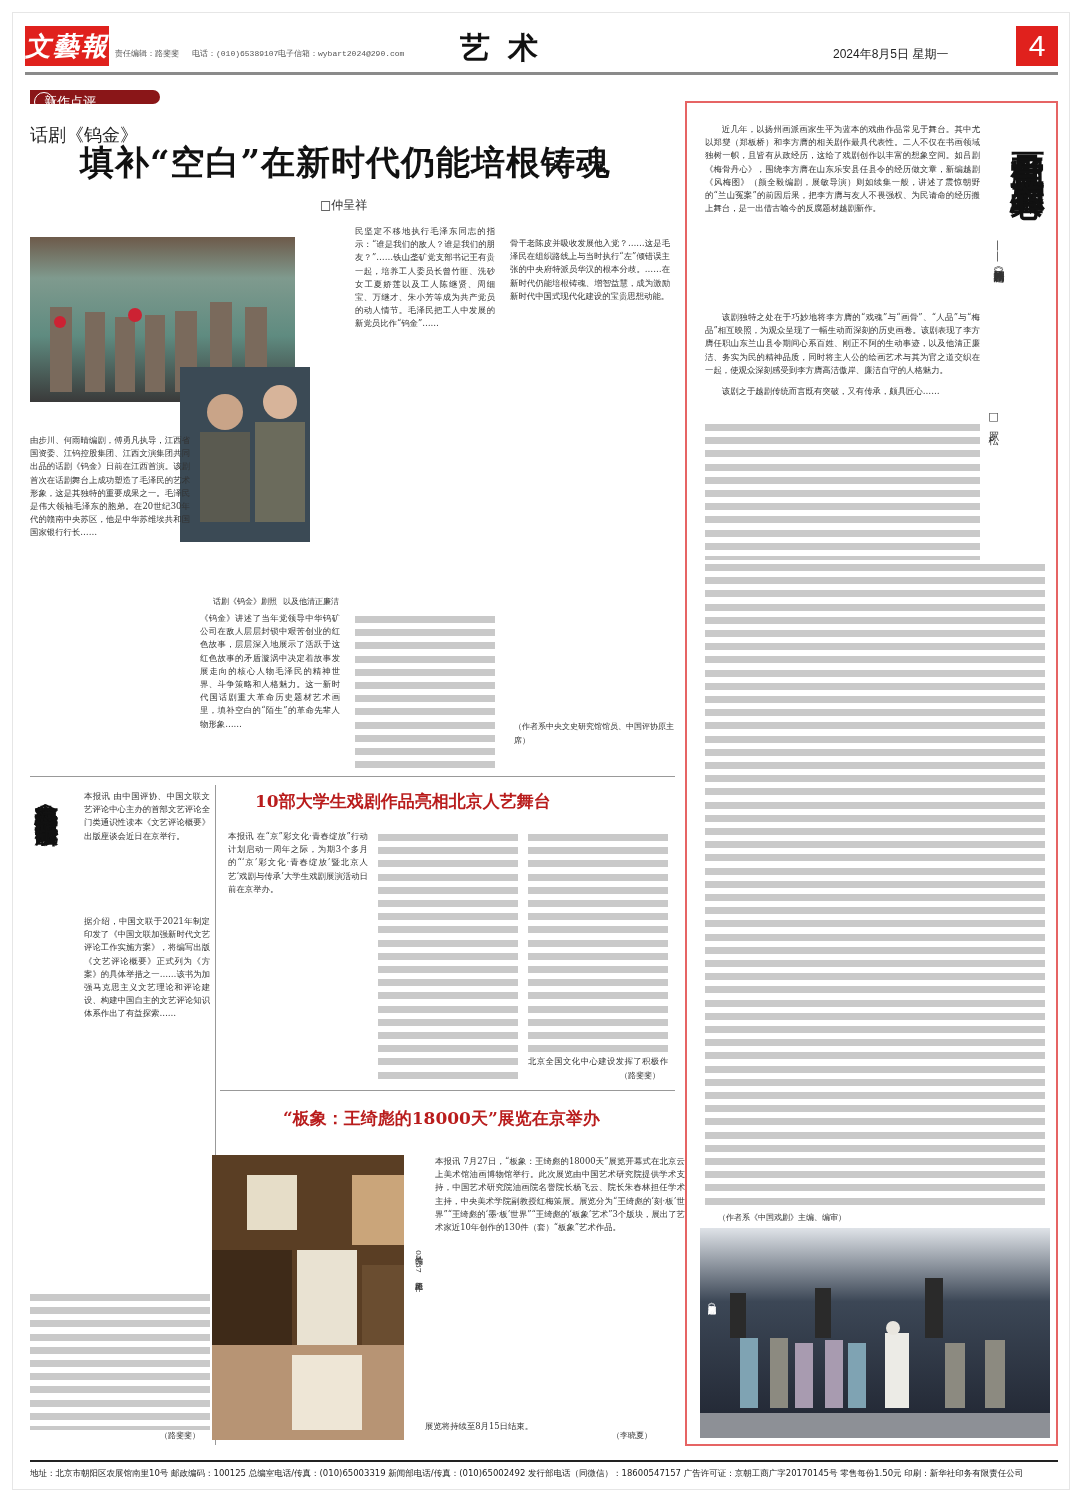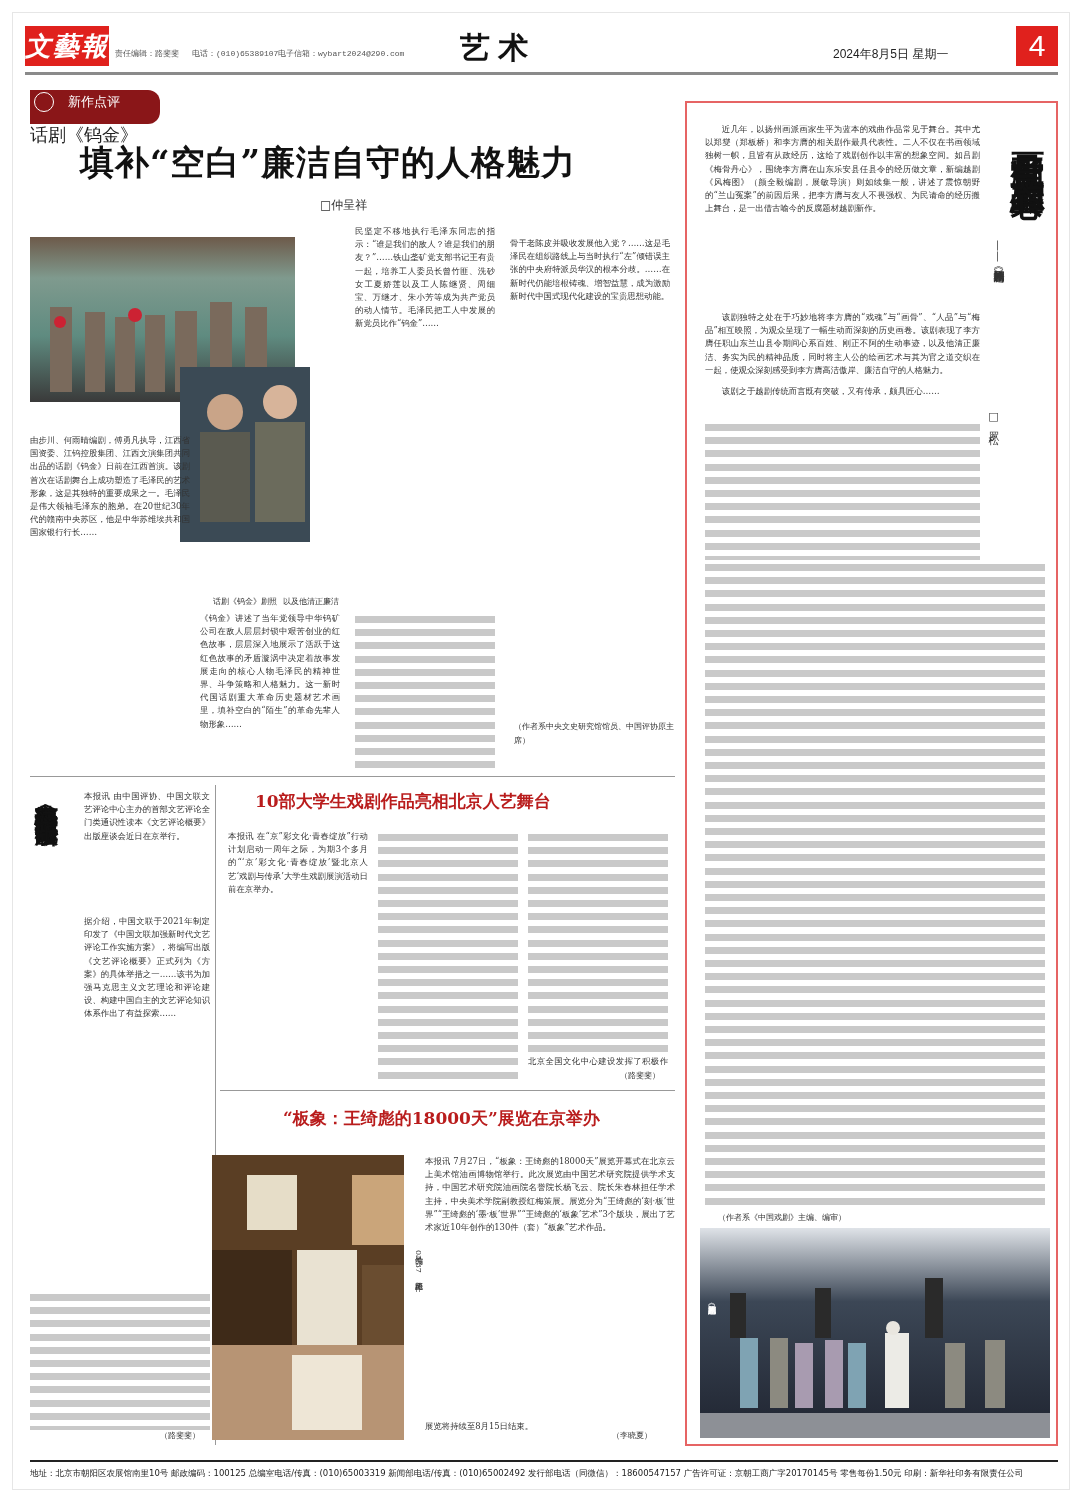--- a/index.html
+++ b/index.html
@@ -2,25 +2,25 @@
 <html><head>
 <meta charset="utf-8">
 <style>
 *{box-sizing:border-box;margin:0;padding:0}
 html,body{width:1080px;height:1500px;background:#fff;overflow:hidden}
 body{position:relative;font-family:"DejaVu Serif",serif;color:#222}
 .page{position:absolute;left:12px;top:12px;width:1058px;height:1478px;border:1px solid #e6e6e6;background:#fff}
 .abs{position:absolute}
 .logo{left:25px;top:26px;width:84px;height:40px;background:#e0211d;color:#fff;font-size:26px;font-weight:bold;text-align:center;line-height:40px;letter-spacing:2px;font-family:"DejaVu Serif",serif;font-style:italic}
 .meta{top:48px;font-size:8px;color:#555;font-family:Liberation Mono, monospace}
-.section-title{top:28px;font-size:30px;font-weight:bold;font-family:Liberation Sans, sans-serif;color:#111}
+.section-title{top:28px;font-size:30px;font-weight:bold;font-family:Liberation Mono, monospace;color:#111}
 .date{left:833px;top:46px;font-size:12px;font-family:"Liberation Sans",sans-serif;color:#222}
 .pageno{left:1016px;top:26px;width:42px;height:40px;background:#e0211d;color:#fff;font-size:30px;text-align:center;line-height:40px;font-family:"Liberation Sans",sans-serif}
 .topline{left:25px;top:72px;width:1033px;height:3px;background:#8a8a8a}
-.tag{left:30px;top:90px;width:130px;height:34px;background:#8a1618;border-radius:0 12px 12px 0;color:#fff;font-size:13px;line-height:24px;padding-left:38px;font-family:"DejaVu Sans",sans-serif}
+.tag{left:30px;top:90px;width:130px;height:14px;background:#8a1618;border-radius:0 12px 12px 0;color:#fff;font-size:13px;line-height:24px;padding-left:14px;font-family:"DejaVu Sans",sans-serif}
 .tag-icon{left:34px;top:92px;width:20px;height:20px;border:1.5px solid #fff;border-radius:50%}
 .kicker{left:30px;top:123px;font-size:18px;color:#222}
 .headline{left:80px;top:140px;font-size:34px;font-weight:bold;letter-spacing:1px;color:#111}
 .byline{left:320px;top:197px;font-size:12px;color:#333}
 .col{font-size:8.4px;line-height:13.2px;color:#333;text-align:justify;overflow:hidden}
 .photo{overflow:hidden}
 .caption{font-size:8px;color:#333}
 .divider{background:#999}
 .red-box{left:685px;top:101px;width:373px;height:1345px;border:2px solid #e66464}
 .vtitle{writing-mode:vertical-rl;font-weight:bold;color:#111}
@@ -40,21 +40,21 @@
 <div class="abs meta" style="left:192px">电话：(010)65389107</div>
 <div class="abs meta" style="left:278px">电子信箱：wybart2024@290.com</div>
 <div class="abs section-title" style="left:460px">艺 术</div>
 <div class="abs date">2024年8月5日  星期一</div>
 <div class="abs pageno">4</div>
 <div class="abs topline"></div>
 
 <div class="abs tag">新作点评</div>
 <div class="abs tag-icon"></div>
 <div class="abs kicker">话剧《钨金》</div>
-<div class="abs headline">填补“空白”廉洁自守的人格魅力</div>
+<div class="abs headline">填补“空白”在新时代仍能培根铸魂</div>
 <div class="abs byline">□仲呈祥</div>
 
 <div class="abs photo" style="left:30px;top:237px;width:330px;height:355px">
   <svg width="330" height="355" viewBox="0 0 330 355">
     <defs>
       <linearGradient id="sky" x1="0" y1="0" x2="0" y2="1">
         <stop offset="0" stop-color="#6d5a4a"></stop>
         <stop offset="0.25" stop-color="#7f9a8e"></stop>
         <stop offset="0.6" stop-color="#5f8b80"></stop>
         <stop offset="1" stop-color="#3a3a3a"></stop>
@@ -124,21 +124,21 @@
     <rect x="35" y="20" width="50" height="55" fill="#e6ddc8"></rect>
     <rect x="140" y="20" width="52" height="70" fill="#caa57a"></rect>
     <rect x="85" y="95" width="60" height="110" fill="#e9e2d2"></rect>
     <rect x="0" y="190" width="192" height="95" fill="#b79474"></rect>
     <rect x="80" y="200" width="70" height="75" fill="#eee6d6"></rect>
     <rect x="0" y="95" width="80" height="95" fill="#3e2a18"></rect>
     <rect x="150" y="110" width="42" height="80" fill="#6a4d30"></rect>
   </svg>
 </div>
 <div class="abs vsub" style="left:412px;top:1250px;font-size:8px">编号03.37  王绮彪 作</div>
-<div class="abs col" style="left:425px;top:1155px;width:250px;height:280px"><span>本报讯  7月27日，“板象：王绮彪的18000天”展览开幕式在北京云上美术馆油画博物馆举行。此次展览由中国艺术研究院提供学术支持，中国艺术研究院油画院名誉院长杨飞云、院长朱春林担任学术主持，中央美术学院副教授红梅策展。展览分为“王绮彪的‘刻·板’世界”“王绮彪的‘墨·板’世界”“王绮彪的‘板象’艺术”3个版块，展出了艺术家近10年创作的130件（套）“板象”艺术作品。</span></div>
+<div class="abs col" style="left:435px;top:1155px;width:250px;height:280px"><span>本报讯  7月27日，“板象：王绮彪的18000天”展览开幕式在北京云上美术馆油画博物馆举行。此次展览由中国艺术研究院提供学术支持，中国艺术研究院油画院名誉院长杨飞云、院长朱春林担任学术主持，中央美术学院副教授红梅策展。展览分为“王绮彪的‘刻·板’世界”“王绮彪的‘墨·板’世界”“王绮彪的‘板象’艺术”3个版块，展出了艺术家近10年创作的130件（套）“板象”艺术作品。</span></div>
 <div class="abs col" style="left:425px;top:1420px;width:120px;height:14px"><span>展览将持续至8月15日结束。</span></div>
 <div class="abs caption" style="left:612px;top:1430px">（李晓夏）</div>
 
 <div class="abs red-box"></div>
 <div class="abs vtitle" style="left:1005px;top:125px;width:46px;height:430px;font-size:34px;line-height:46px;letter-spacing:2px">画骨凝正气  梅品鉴真心</div>
 <div class="abs vsub" style="left:990px;top:240px;height:160px">——评新编越剧《风梅图》</div>
 <div class="abs vsub" style="left:985px;top:410px;height:60px">□罗  松</div>
 
 <div class="abs col" style="left:705px;top:123px;width:275px;height:188px;text-indent:2em"><span>近几年，以扬州画派画家生平为蓝本的戏曲作品常见于舞台。其中尤以郑燮（郑板桥）和李方膺的相关剧作最具代表性。二人不仅在书画领域独树一帜，且皆有从政经历，这给了戏剧创作以丰富的想象空间。如吕剧《梅骨丹心》，围绕李方膺在山东乐安县任县令的经历做文章，新编越剧《风梅图》（颜全毅编剧，展敏导演）则如续集一般，讲述了震惊朝野的“兰山冤案”的前因后果，把李方膺与友人不畏强权、为民请命的经历搬上舞台，是一出借古喻今的反腐题材越剧新作。</span></div>
 <div class="abs col" style="left:705px;top:311px;width:275px;height:92px;text-indent:2em"><span>该剧独特之处在于巧妙地将李方膺的“戏魂”与“画骨”、“人品”与“梅品”相互映照，为观众呈现了一幅生动而深刻的历史画卷。该剧表现了李方膺任职山东兰山县令期间心系百姓、刚正不阿的生动事迹，以及他清正廉洁、务实为民的精神品质，同时将主人公的绘画艺术与其为官之道交织在一起，使观众深刻感受到李方膺高洁傲岸、廉洁自守的人格魅力。</span></div>

